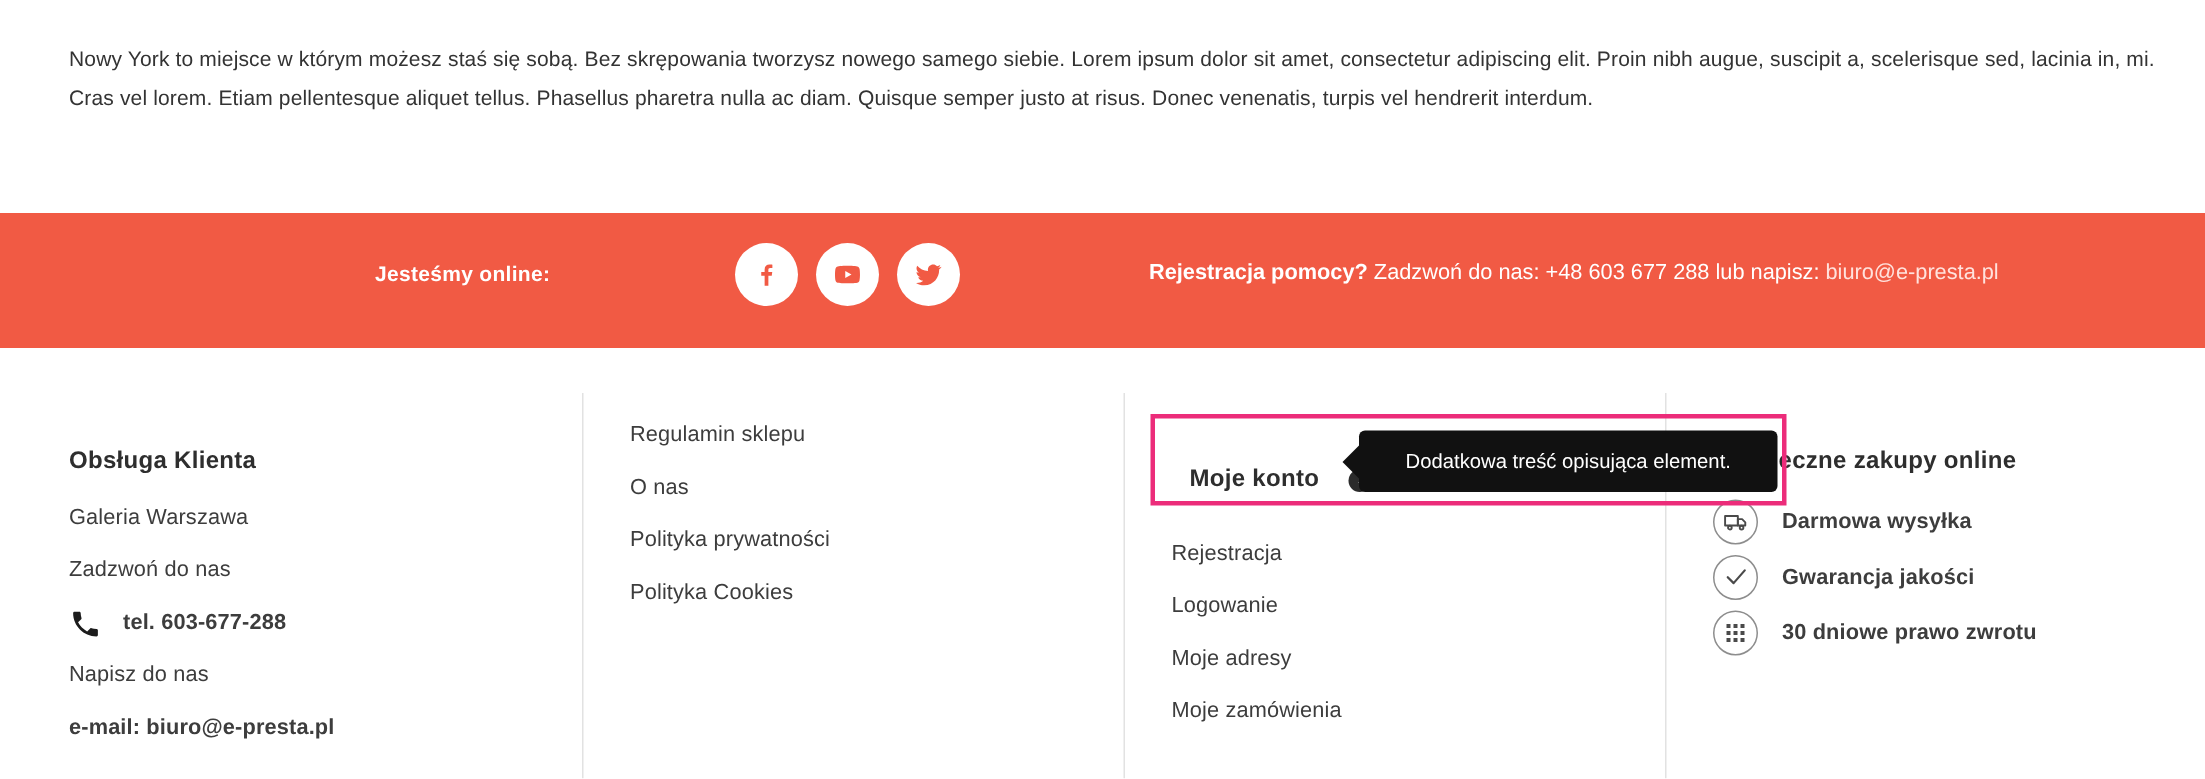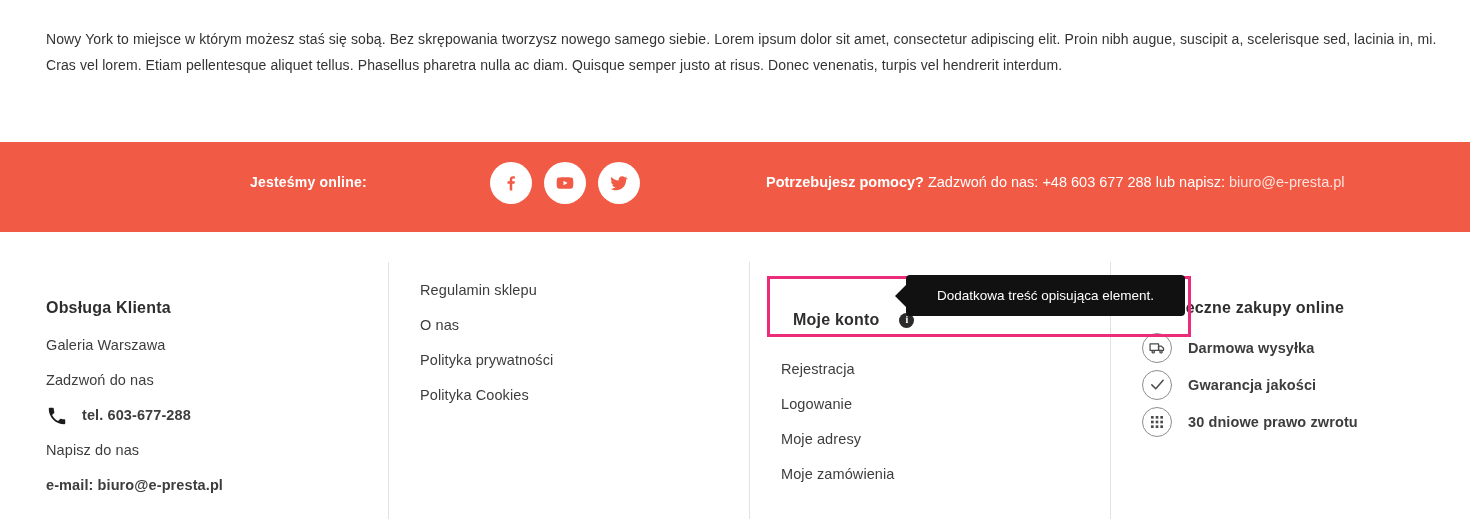--- a/index.html
+++ b/index.html
@@ -156,21 +156,21 @@
     top: 276px;
     width: 424px;
     height: 61px;
     border: 3px solid #ec2c7a;
     z-index: 30;
     pointer-events: none;
   }
   .tooltip {
     position: absolute;
     left: 906px;
-    top: 275px;
+    top: 287px;
     width: 279px;
     height: 41px;
     background: #111111;
     border-radius: 4px;
     color: #ffffff;
     font-size: 13.5px;
     display: flex;
     align-items: center;
     justify-content: center;
     z-index: 32;
@@ -234,21 +234,21 @@
         </svg>
       </div>
       <div class="sicon">
         <svg width="20" height="20" viewBox="0 0 24 24" fill="currentColor" aria-hidden="true">
           <path d="M22 5.9c-.7.3-1.5.6-2.4.7.9-.5 1.5-1.3 1.8-2.3-.8.5-1.7.8-2.6 1-.8-.8-1.9-1.3-3.1-1.3-2.3 0-4.2 1.9-4.2 4.2 0 .3 0 .6.1.9C8.1 9 5 7.4 3 4.9c-.4.6-.6 1.3-.6 2.1 0 1.5.7 2.8 1.9 3.5-.7 0-1.3-.2-1.9-.5 0 2 1.4 3.7 3.3 4.1-.3.1-.7.1-1.1.1-.3 0-.5 0-.8-.1.5 1.7 2.1 2.9 4 2.9-1.4 1.1-3.2 1.8-5.2 1.8H2c1.9 1.2 4.1 1.9 6.5 1.9 7.8 0 12-6.4 12-12v-.6c.8-.6 1.5-1.3 2-2.2z"></path>
         </svg>
       </div>
     </div>
 
     <div class="help-text">
-      <b>Potrzebujesz pomocy?</b><span> Zadzwoń do nas: +48 603 677 288 lub napisz: </span><span class="mail">biuro@e-presta.pl</span>
+      <b>Rejestracja pomocy?</b><span> Zadzwoń do nas: +48 603 677 288 lub napisz: </span><span class="mail">biuro@e-presta.pl</span>
     </div>
   </div>
 
   <div class="footer">
 
     <div class="col c1">
       <div class="col-title">Obsługa Klienta</div>
       <div class="links">
         <a class="link">Galeria Warszawa</a>
         <a class="link">Zadzwoń do nas</a>

